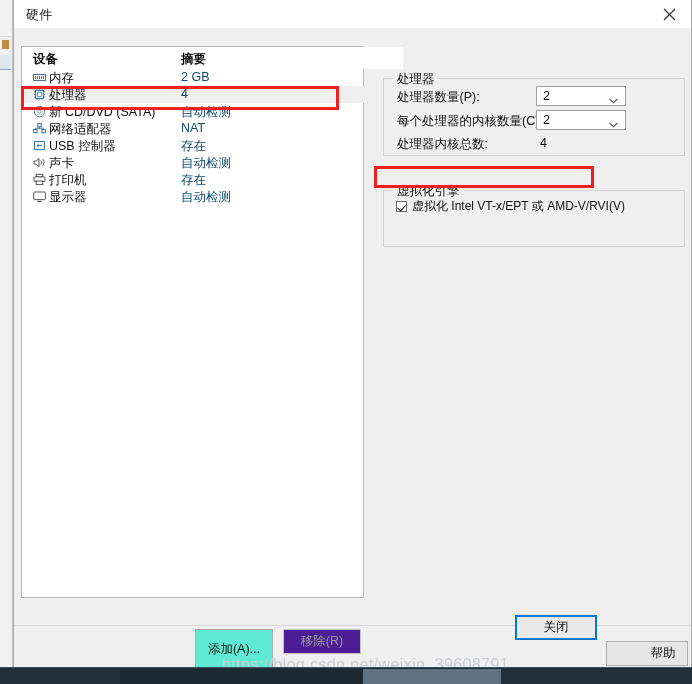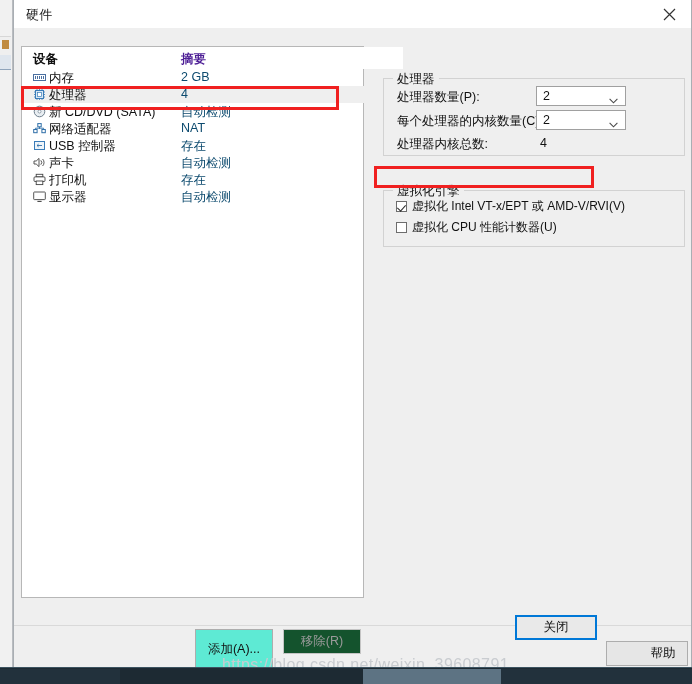--- a/index.html
+++ b/index.html
@@ -170,21 +170,21 @@
     left: 11px; top: 4px;
     font-size: 12.5px;
     font-weight: bold;
     color: #111;
   }
   .col-summary-head {
     position: absolute;
     left: 159px; top: 4px;
     font-size: 12.5px;
     font-weight: bold;
-    color: #4c1d95;
+    color: #000000;
   }
   #device-rows {
     position: absolute;
     left: 0; top: 22px;
     width: 399px;
   }
   .device-row {
     position: relative;
     height: 17px;
     display: flex;
@@ -295,21 +295,21 @@
     border: 1px solid #adadad;
     box-sizing: border-box;
     font-size: 12.5px;
     color: #111;
     display: flex;
     align-items: center;
     justify-content: center;
     cursor: pointer;
     font-family: inherit;
   }
-  .btn.disabled { color: #9a9a9a; border-color: #c4c4c4; background:#14532d; cursor: default; }
+  .btn.disabled { color: #9a9a9a; border-color: #c4c4c4; background:#4c1d95; cursor: default; }
   .btn.focused { border: 2px solid #0078d7; background:#e9e9e9; }
   #add-button { left: 181px; top: 601px; width: 78px; height: 40px; background:#5eead4; }
   #remove-button { left: 269px; top: 601px; width: 78px; height: 25px; }
 
   #footer-separator {
     position: absolute;
     left: 0; top: 597px;
     width: 677px; height: 1px;
     background: #d9d9d9;
   }
@@ -524,24 +524,20 @@
     </div>
 
     <div id="virtualization-group" class="group-box">
       <div class="group-legend">虚拟化引擎</div>
 
       <div class="checkrow" style="left:12px; top:7px;">
         <span class="checkbox checked"></span>
         <span class="check-label">虚拟化 Intel VT-x/EPT 或 AMD-V/RVI(V)</span>
       </div>
 
-      <div class="checkrow" style="left:12px; top:28px;">
-        <span class="checkbox"></span>
-        <span class="check-label">虚拟化 CPU 性能计数器(U)</span>
-      </div>
     </div>
 
     <div id="add-button" class="btn">添加(A)...</div>
     <div id="remove-button" class="btn disabled">移除(R)</div>
 
     <div id="footer-separator"></div>
     <div id="close-dlg-button" class="btn focused">关闭</div>
     <div id="help-button" class="btn">帮助</div>
 
   </div>

